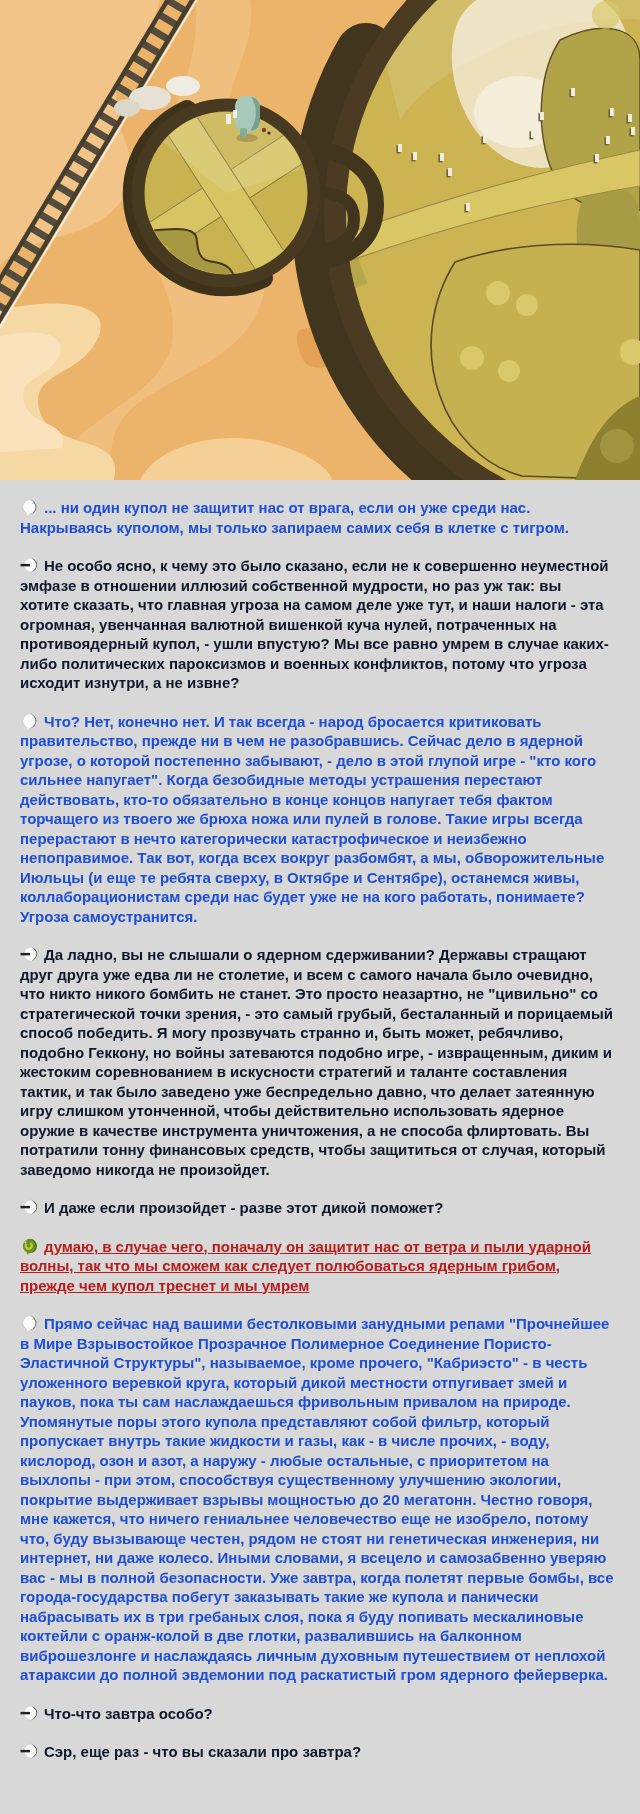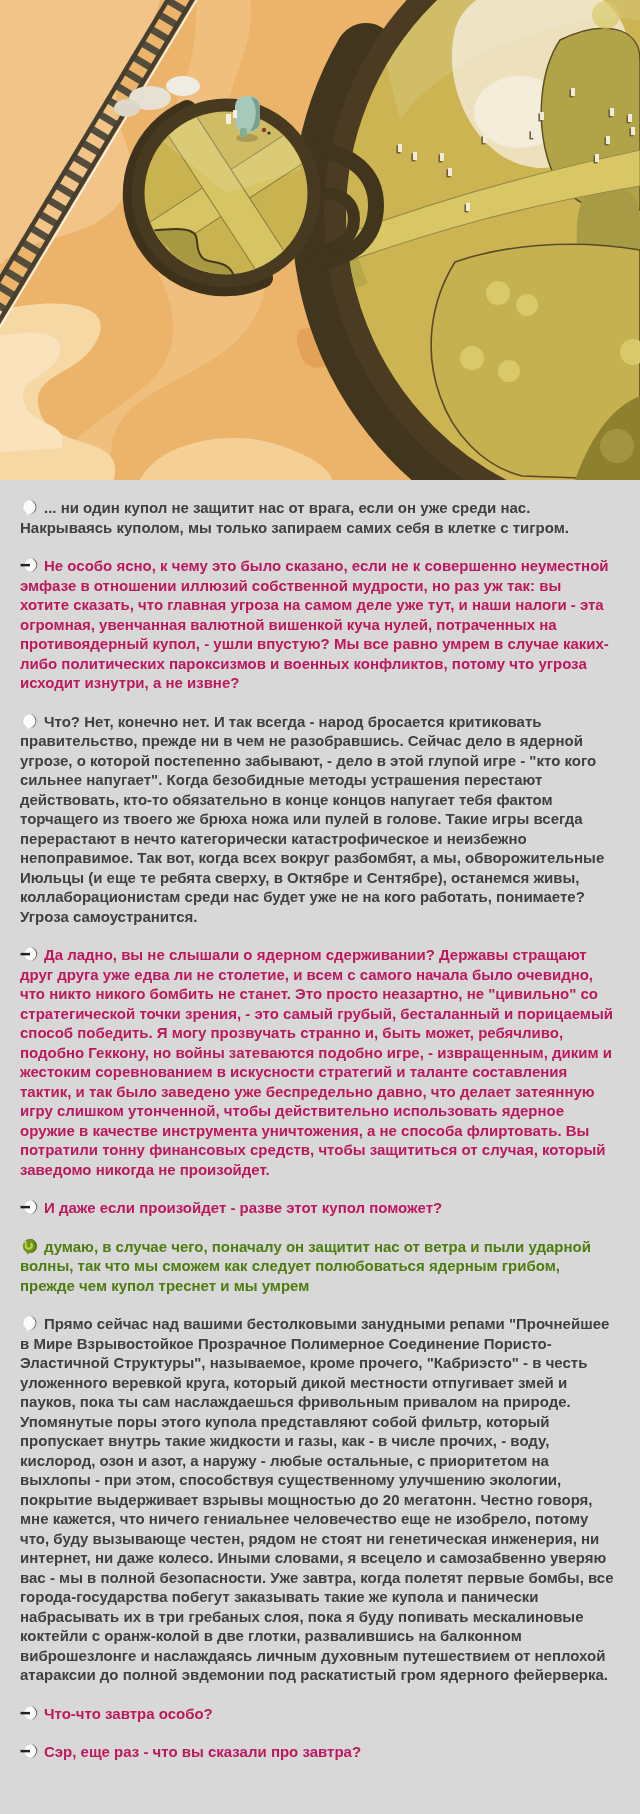--- a/index.html
+++ b/index.html
@@ -13,23 +13,23 @@
   .art svg{display:block;}
   .dialogue{
     padding:18px 26px 26px 20px;
     font-size:15px;
     font-weight:bold;
     line-height:19.5px;
     letter-spacing:0;
   }
   .msg{margin:0 0 19px 0;}
   .msg:last-child{margin-bottom:0;}
-  .msg.dark {color:#404040;}
-  .msg.gray {color:#be185d;}
-  .msg.green{color:#4d7c0f;}
+  .msg.dark {color:#1d4ed8;}
+  .msg.gray {color:#0f172a;}
+  .msg.green{color:#b91c1c;text-decoration:underline;}
   .ic{
     width:19px;height:17px;
     display:inline-block;
     vertical-align:-3px;
     margin-right:5px;
   }
   .hiddefs{position:absolute;width:0;height:0;overflow:hidden;}
 </style>
 </head>
 <body>
@@ -200,21 +200,21 @@
     <p class="msg dark"><svg class="ic">
           <use href="#ic-dark"></use>
         </svg><span>Что? Нет, конечно нет. И так всегда - народ бросается критиковать правительство, прежде ни в чем не разобравшись. Сейчас дело в ядерной угрозе, о которой постепенно забывают, - дело в этой глупой игре - "кто кого сильнее напугает". Когда безобидные методы устрашения перестают действовать, кто-то обязательно в конце концов напугает тебя фактом торчащего из твоего же брюха ножа или пулей в голове. Такие игры всегда перерастают в нечто категорически катастрофическое и неизбежно непоправимое. Так вот, когда всех вокруг разбомбят, а мы, обворожительные Июльцы (и еще те ребята сверху, в Октябре и Сентябре), останемся живы, коллаборационистам среди нас будет уже не на кого работать, понимаете? Угроза самоустранится.</span></p>
 
     <p class="msg gray"><svg class="ic">
           <use href="#ic-gray"></use>
         </svg><span>Да ладно, вы не слышали о ядерном сдерживании? Державы стращают друг друга уже едва ли не столетие, и всем с самого начала было очевидно, что никто никого бомбить не станет. Это просто неазартно, не "цивильно" со стратегической точки зрения, - это самый грубый, бесталанный и порицаемый способ победить. Я могу прозвучать странно и, быть может, ребячливо, подобно Геккону, но войны затеваются подобно игре, - извращенным, диким и жестоким соревнованием в искусности стратегий и таланте составления тактик, и так было заведено уже беспредельно давно, что делает затеянную игру слишком утонченной, чтобы действительно использовать ядерное оружие в качестве инструмента уничтожения, а не способа флиртовать. Вы потратили тонну финансовых средств, чтобы защититься от случая, который заведомо никогда не произойдет.</span></p>
 
     <p class="msg gray"><svg class="ic">
           <use href="#ic-gray"></use>
-        </svg><span>И даже если произойдет - разве этот купол поможет?</span></p>
+        </svg><span>И даже если произойдет - разве этот дикой поможет?</span></p>
 
     <p class="msg green"><svg class="ic">
           <use href="#ic-green"></use>
         </svg><span>думаю, в случае чего, поначалу он защитит нас от ветра и пыли ударной волны, так что мы сможем как следует полюбоваться ядерным грибом, прежде чем купол треснет и мы умрем</span></p>
 
     <p class="msg dark"><svg class="ic">
           <use href="#ic-dark"></use>
         </svg><span>Прямо сейчас над вашими бестолковыми занудными репами "Прочнейшее в Мире Взрывостойкое Прозрачное Полимерное Соединение Пористо-Эластичной Структуры", называемое, кроме прочего, "Кабриэсто" - в честь уложенного веревкой круга, который дикой местности отпугивает змей и пауков, пока ты сам наслаждаешься фривольным привалом на природе. Упомянутые поры этого купола представляют собой фильтр, который пропускает внутрь такие жидкости и газы, как - в числе прочих, - воду, кислород, озон и азот, а наружу - любые остальные, с приоритетом на выхлопы - при этом, способствуя существенному улучшению экологии, покрытие выдерживает взрывы мощностью до 20 мегатонн. Честно говоря, мне кажется, что ничего гениальнее человечество еще не изобрело, потому что, буду вызывающе честен, рядом не стоят ни генетическая инженерия, ни интернет, ни даже колесо. Иными словами, я всецело и самозабвенно уверяю вас - мы в полной безопасности. Уже завтра, когда полетят первые бомбы, все города-государства побегут заказывать такие же купола и панически набрасывать их в три гребаных слоя, пока я буду попивать мескалиновые коктейли с оранж-колой в две глотки, развалившись на балконном виброшезлонге и наслаждаясь личным духовным путешествием от неплохой атараксии до полной эвдемонии под раскатистый гром ядерного фейерверка.</span></p>
 
     <p class="msg gray"><svg class="ic">

